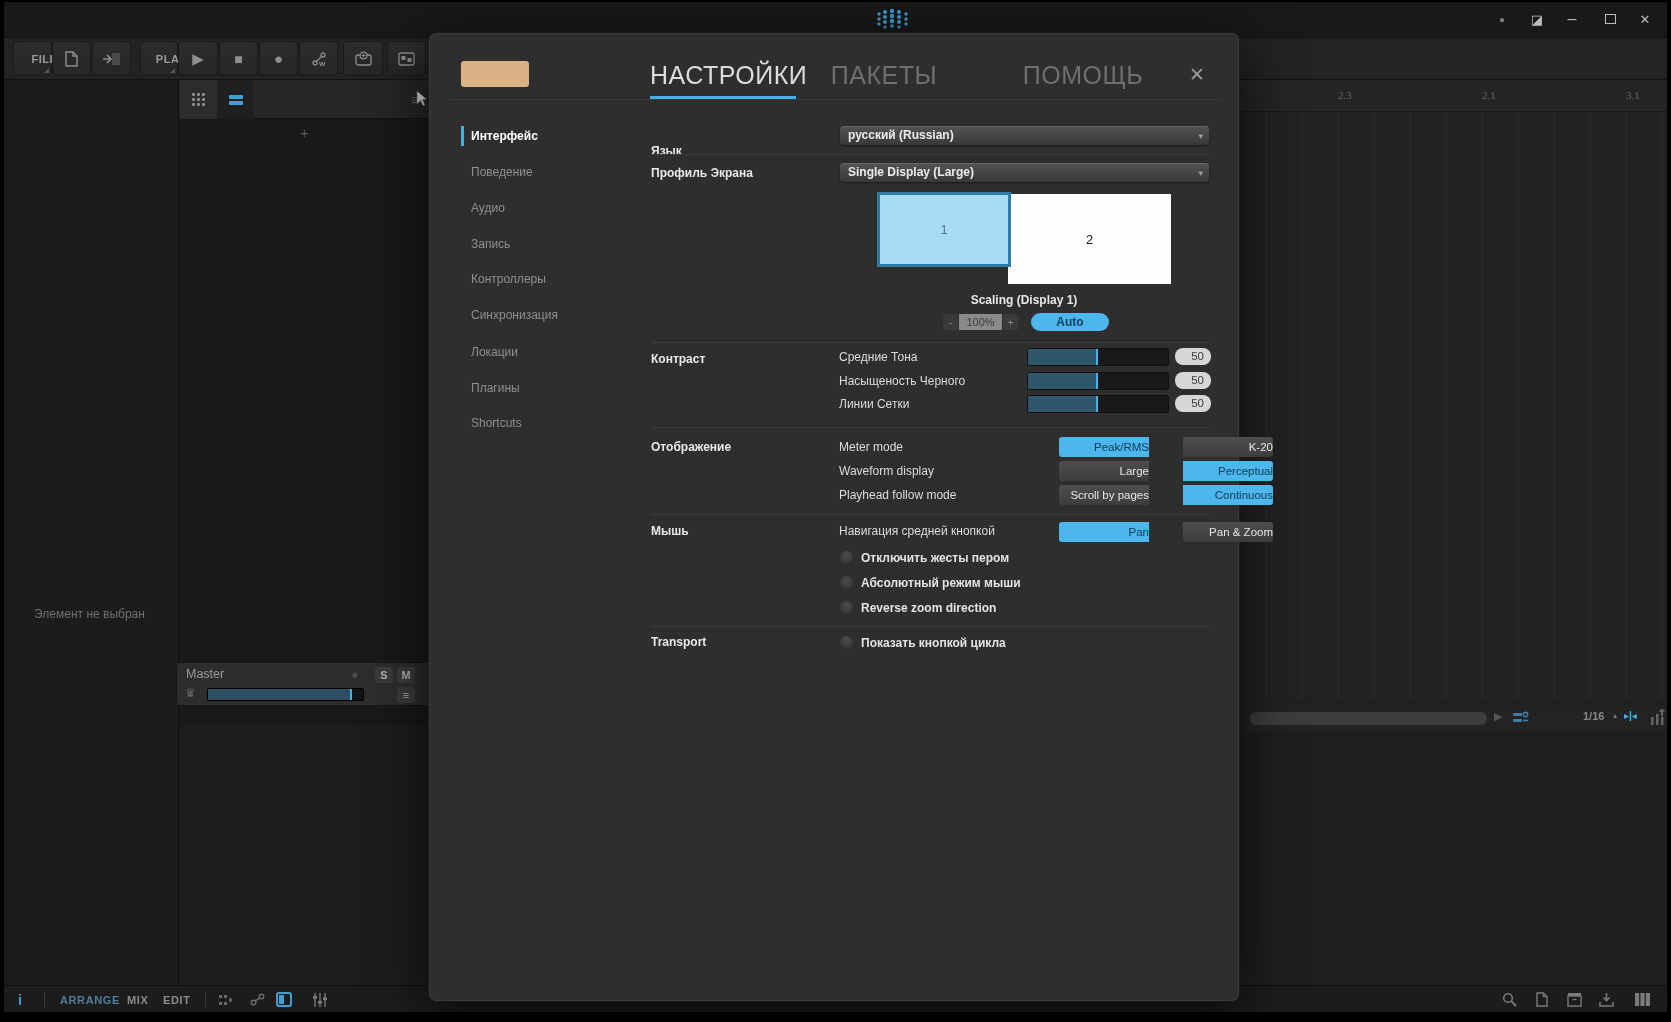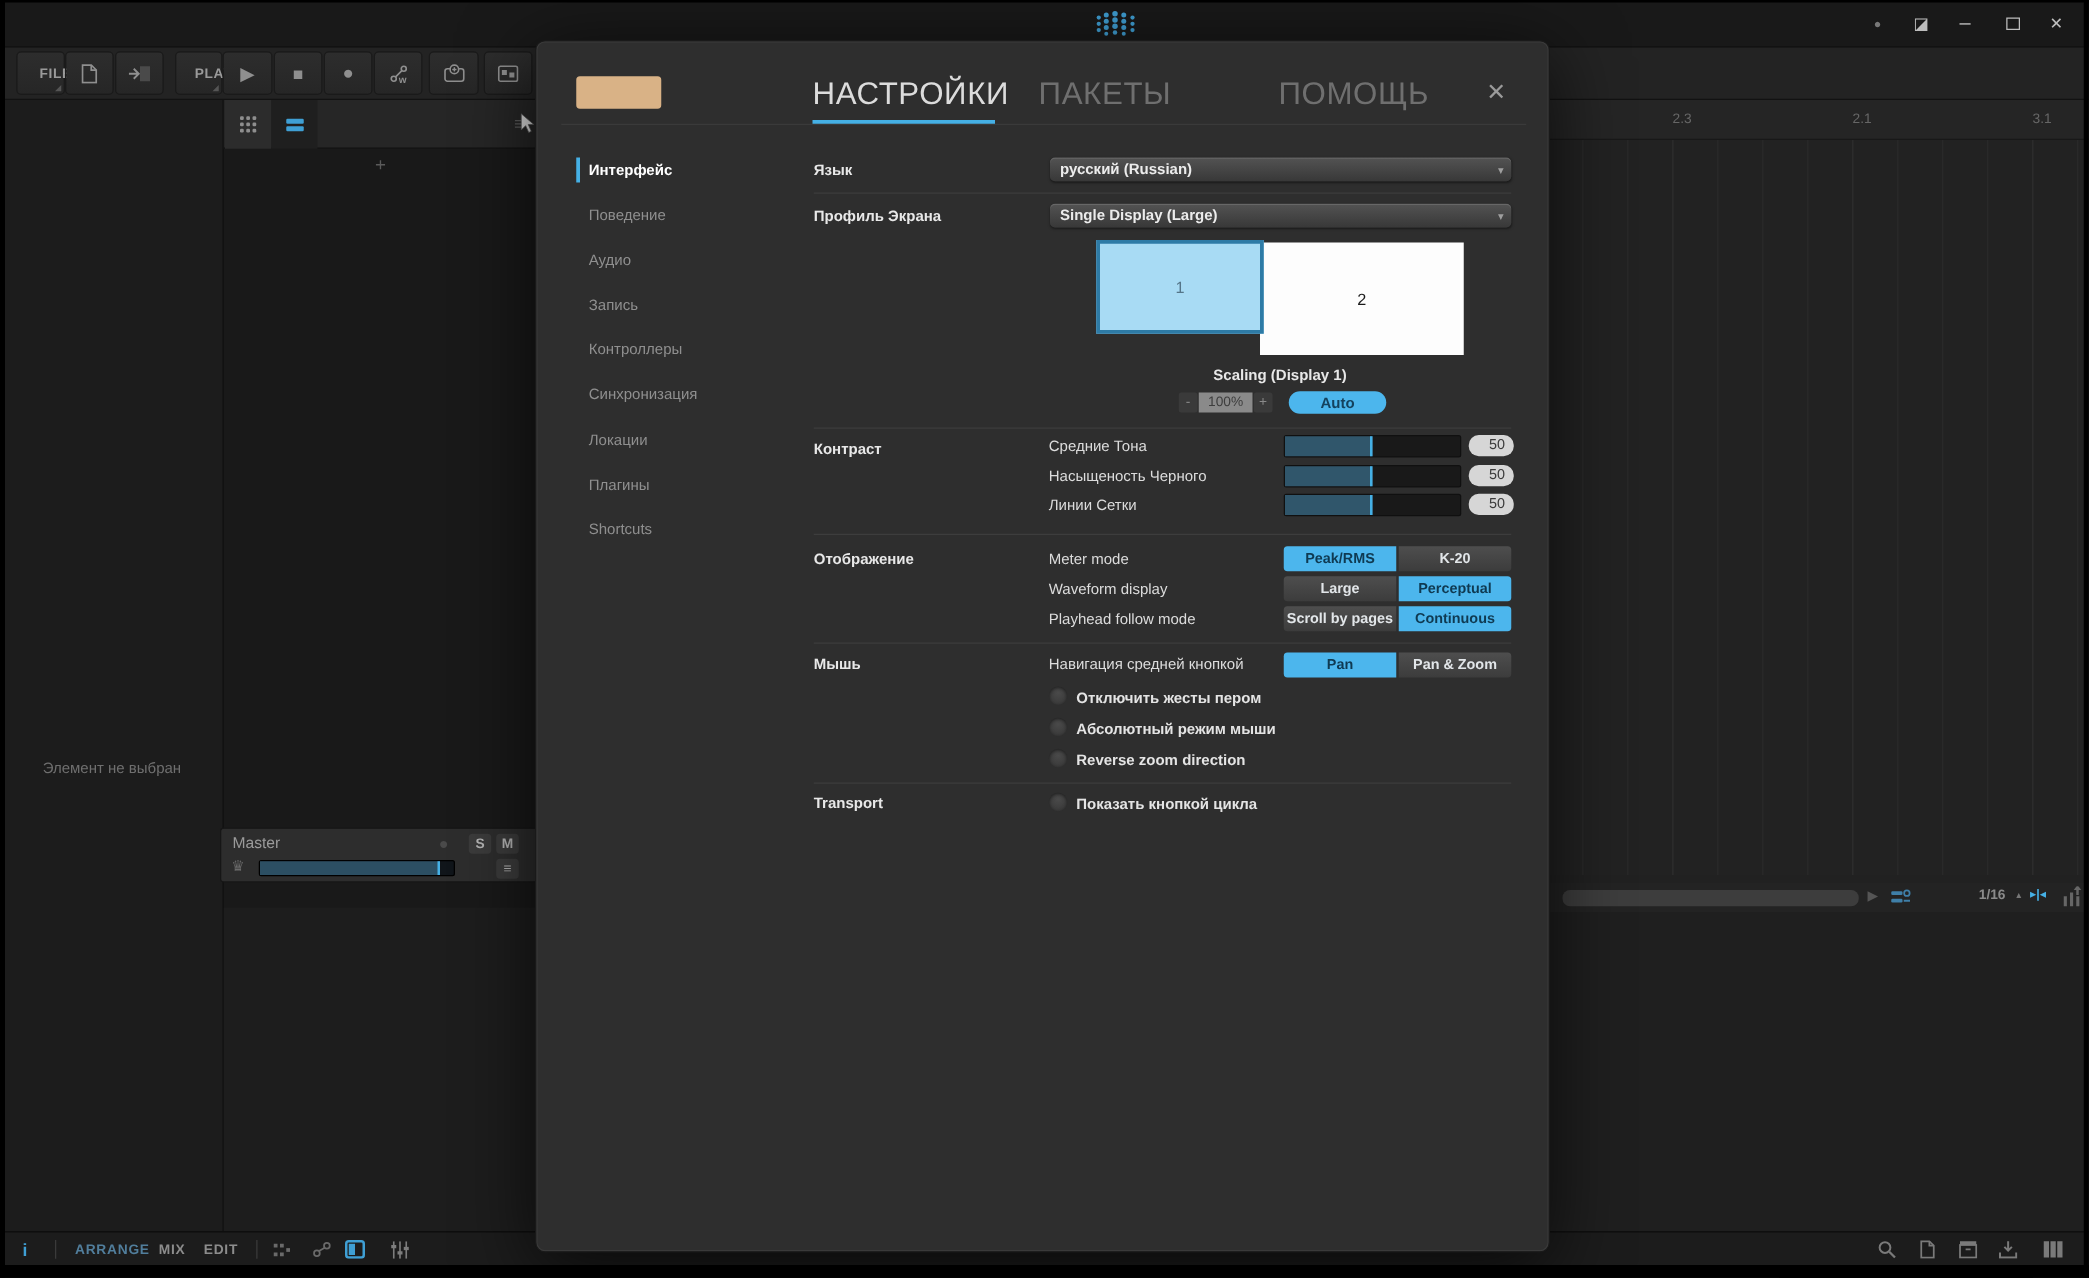--- a/index.html
+++ b/index.html
@@ -28,21 +28,21 @@
   .dotgrid i { width:3px; height:3px; background:#8e8e8e; border-radius:1px; }
   .bluebars i { display:block; width:14px; height:4px; background:#3f9fd4; margin:2px 0; border-radius:1px; }
   .master { position:absolute; left:176px; top:662px; width:260px; height:44px; background:#2d2d2d; border:1px solid #161616; border-radius:3px; }
   .sm { position:absolute; top:4px; width:18px; height:16px; background:#3b3b3b; border-radius:3px; color:#b3b3b3; font-size:11px; font-weight:bold; text-align:center; line-height:16px; }
   .fader { position:absolute; left:30px; top:25px; width:157px; height:13px; background:#10151a; border:1px solid #000; border-radius:2px; }
   .fader .fill { height:100%; background:#2c4f63; border-right:2px solid #45b0e5; }
   .mini-icons { position:absolute; left:0; top:708px; height:20px; color:#8a8a8a; font-size:13px; display:flex; gap:8px; align-items:center; padding-left:3px; }
 
   .right-panel { position:absolute; left:428px; top:80px; right:0; height:905px; background:#212121; }
   .tl-header { position:absolute; left:0; top:0; right:0; height:32px; background:#252525; border-bottom:1px solid #181818; }
-  .tick { position:absolute; top:9px; color:#666; font-size:11px; }
+  .tick { position:absolute; top:9px; color:#666; font-size:11px;font-family:Liberation Serif, serif; }
   .gridarea { position:absolute; left:0; top:32px; right:0; height:588px; background-color:#222222;
     background-image:repeating-linear-gradient(to right,#2b2b2b 0 1px,transparent 1px 36px),
                      repeating-linear-gradient(to right,#313131 0 1px,transparent 1px 144px);
     background-position:10px 0,46px 0; }
   .trans-row { position:absolute; left:0; top:626px; right:0; height:24px; background:#232323; }
   .lower { position:absolute; left:0; top:650px; right:0; bottom:0; background:#1f1f1f; }
   .scrollbar { position:absolute; left:822px; top:6px; width:237px; height:13px; background:#3d3d3d; border-radius:6px; }
 
   
   .bottom-bar { position:absolute; left:0; top:985px; width:1671px; height:27px; background:#1c1c1c; border-top:1px solid #0d0d0d; }
@@ -71,22 +71,22 @@
     background:linear-gradient(#535353,#383838); box-shadow:inset 0 1px 0 rgba(255,255,255,.12), 0 1px 2px rgba(0,0,0,.45);
     color:#ececec; font-size:12px; font-weight:bold; line-height:19px; padding-left:8px; }
   .dropdown .arr { position:absolute; right:6px; top:1px; color:#9f9f9f; font-size:9px; font-weight:normal; }
 
   .display-box { position:absolute; display:flex; align-items:center; justify-content:center; font-size:13px; }
   .slider { position:absolute; left:598px; width:142px; height:18px; background:#191919; border:1px solid #101010; border-radius:2px; }
   .slider .fill { height:100%; background:#30566b; border-right:2px solid #45b0e5; }
   .valbox { position:absolute; left:746px; width:36px; height:17px; background:#d6d6d6; border-radius:8px; color:#3c3c3c; font-size:11.5px; text-align:right; line-height:17px; padding-right:7px; }
 
   .tglgrp { position:absolute; left:598px; display:flex; gap:2px; }
-  .tgl { width:90px; height:20px; font-size:11.5px; font-weight:bold; color:#e2e6e9; text-align:center; line-height:20px;
-    background:linear-gradient(#4e4e4e,#3c3c3c); }
+  .tgl { width:90px; height:20px; font-size:11.5px; font-weight:normal; color:#e2e6e9; text-align:right; line-height:20px;
+    background:linear-gradient(#4e4e4e,#3c3c3c);margin-left:32px; }
   .tgl.l { border-radius:3px 0 0 3px; }
   .tgl.r { border-radius:0 3px 3px 0; }
   .tgl.sel { background:#4cb6ed; color:#0f3a52; }
 
   .stepbtn { position:absolute; width:15px; height:16px; background:#3a3a3a; border-radius:2px; color:#8a8a8a; font-size:11px; text-align:center; line-height:16px; }
   .radio { position:absolute; left:410px; width:15px; height:15px; border-radius:50%;
     background:radial-gradient(circle at 50% 35%, #4a4a4a, #353535); box-shadow:inset 0 1px 3px rgba(0,0,0,.55); }
   .chk-label { position:absolute; left:432px; font-size:12px; font-weight:bold; color:#e4e4e4; height:16px; line-height:16px; }
 
   svg { display:block; }
@@ -364,21 +364,21 @@
     <div class="side-item active" style="top:93px">Интерфейс</div>
     <div class="side-item" style="top:129px">Поведение</div>
     <div class="side-item" style="top:165px">Аудио</div>
     <div class="side-item" style="top:201px">Запись</div>
     <div class="side-item" style="top:236px">Контроллеры</div>
     <div class="side-item" style="top:272px">Синхронизация</div>
     <div class="side-item" style="top:309px">Локации</div>
     <div class="side-item" style="top:345px">Плагины</div>
     <div class="side-item" style="top:380px">Shortcuts</div>
 
-    <div class="sec-label" style="top:95px">Язык</div>
+    <div class="sec-label" style="top:110px">Язык</div>
     <div class="dropdown" style="top:93px">
       <span>русский (Russian)</span>
       <span class="arr">▾</span>
     </div>
     <div class="row-div" style="top:121px"></div>
 
     <div class="sec-label" style="top:132px">Профиль Экрана</div>
     <div class="dropdown" style="top:130px">
       <span>Single Display (Large)</span>
       <span class="arr">▾</span>

